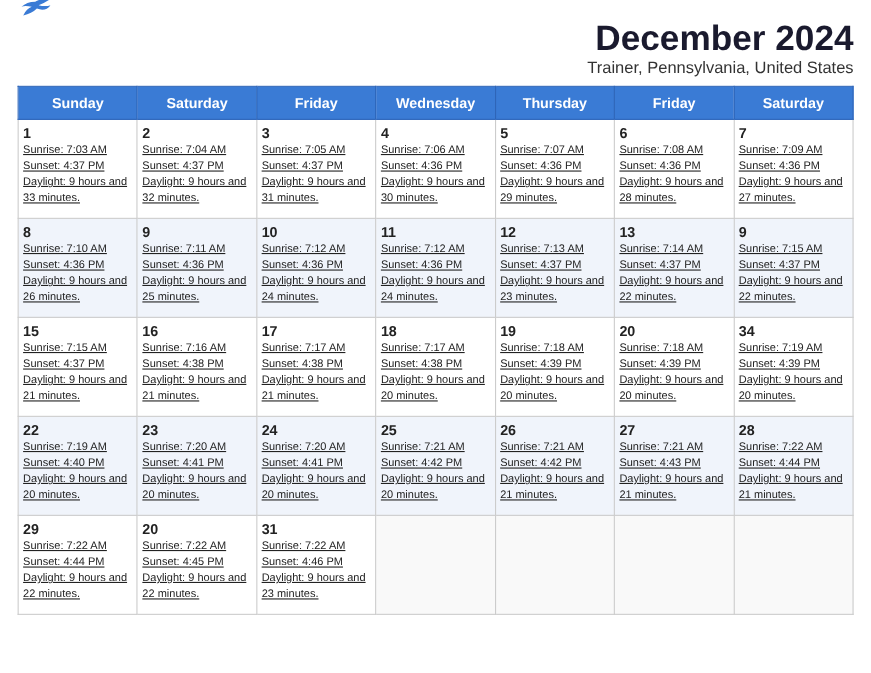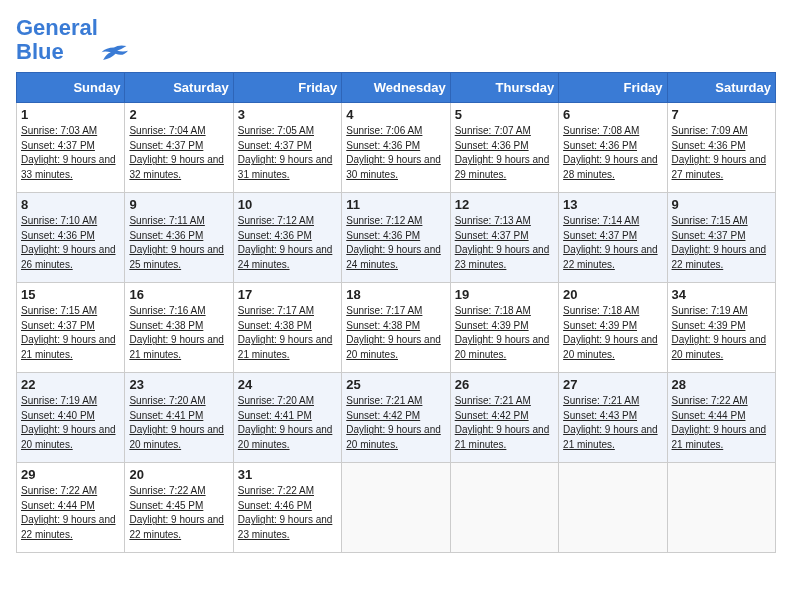--- a/index.html
+++ b/index.html
@@ -49,21 +49,21 @@
       width: 100%;
       border-collapse: collapse;
       table-layout: fixed;
     }
     thead tr th {
       background: #3a7bd5;
       color: #fff;
       font-size: 13px;
       font-weight: bold;
       padding: 7px 4px;
-      text-align: right;
+      text-align: center;
       border: 1px solid #2e65b8;
     }
     tbody tr td {
       vertical-align: top;
       font-size: 10.5px;
       padding: 4px 4px 4px 4px;
       border: 1px solid #ccc;
       min-height: 70px;
       height: 90px;
       color: #222;
@@ -87,28 +87,28 @@
     td.empty {
       background: #f9f9f9;
     }
   </style>
 </head>
 <body>
 
 <div class="header">
   <div class="logo">
     <div style="display:flex;align-items:flex-end;gap:0;">
-      <span class="logo-text">
-        <span>General</span><br>
-        <span style="color:#3a7bd5;">Blue</span>
-      </span>
       <svg class="logo-bird" viewBox="0 0 36 22" style="margin-left:2px;margin-bottom:2px;">
         <path d="M18 4 Q24 0 34 2 Q28 6 22 8 Q30 10 36 8 Q30 16 20 12 Q14 18 4 20 Q8 12 14 10 Q6 8 2 10 Q8 4 18 4Z" fill="#3a7bd5"></path>
       </svg>
     </div>
+  </div>
+  <div class="title-block">
+    <h1>December 2024</h1>
+    <h2>Trainer, Pennsylvania, United States</h2>
   </div>
 </div>
 
 <table>
   <thead>
     <tr>
     <th>Sunday</th>
         <th>Saturday</th>
         <th>Friday</th>
         <th>Wednesday</th>

